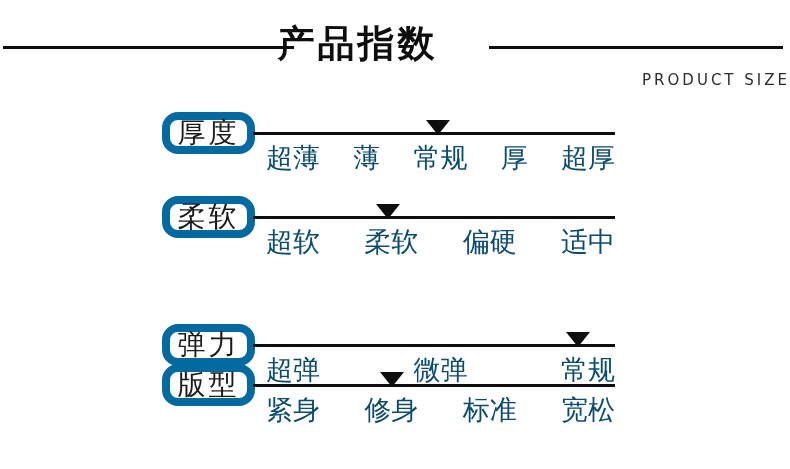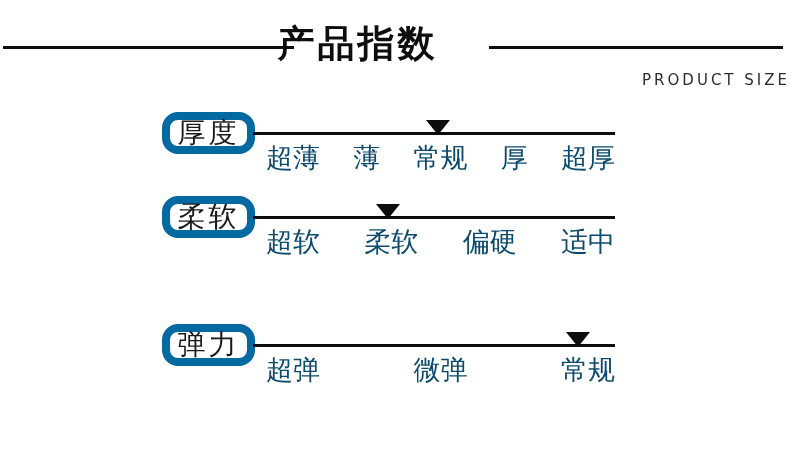--- a/index.html
+++ b/index.html
@@ -145,15 +145,26 @@
       <div class="row" style="top: 280px; margin-top: 44px;">
       <div class="row-label">弹力</div>
       <div class="scale-line"></div>
       <div class="marker" style="left: 566.076px;"></div>
       <div class="options">
           <span class="option">超弹</span>
           <span class="option">微弹</span>
           <span class="option">常规</span>
         </div>
     </div>
+      <div class="row" style="top: 364px;">
+      <div class="row-label">版型</div>
+      <div class="scale-line"></div>
+      <div class="marker" style="left: 380.008px;"></div>
+      <div class="options">
+          <span class="option">紧身</span>
+          <span class="option">修身</span>
+          <span class="option">标准</span>
+          <span class="option">宽松</span>
+        </div>
+    </div>
     </div>
 
 </div>
 
 </body></html>

